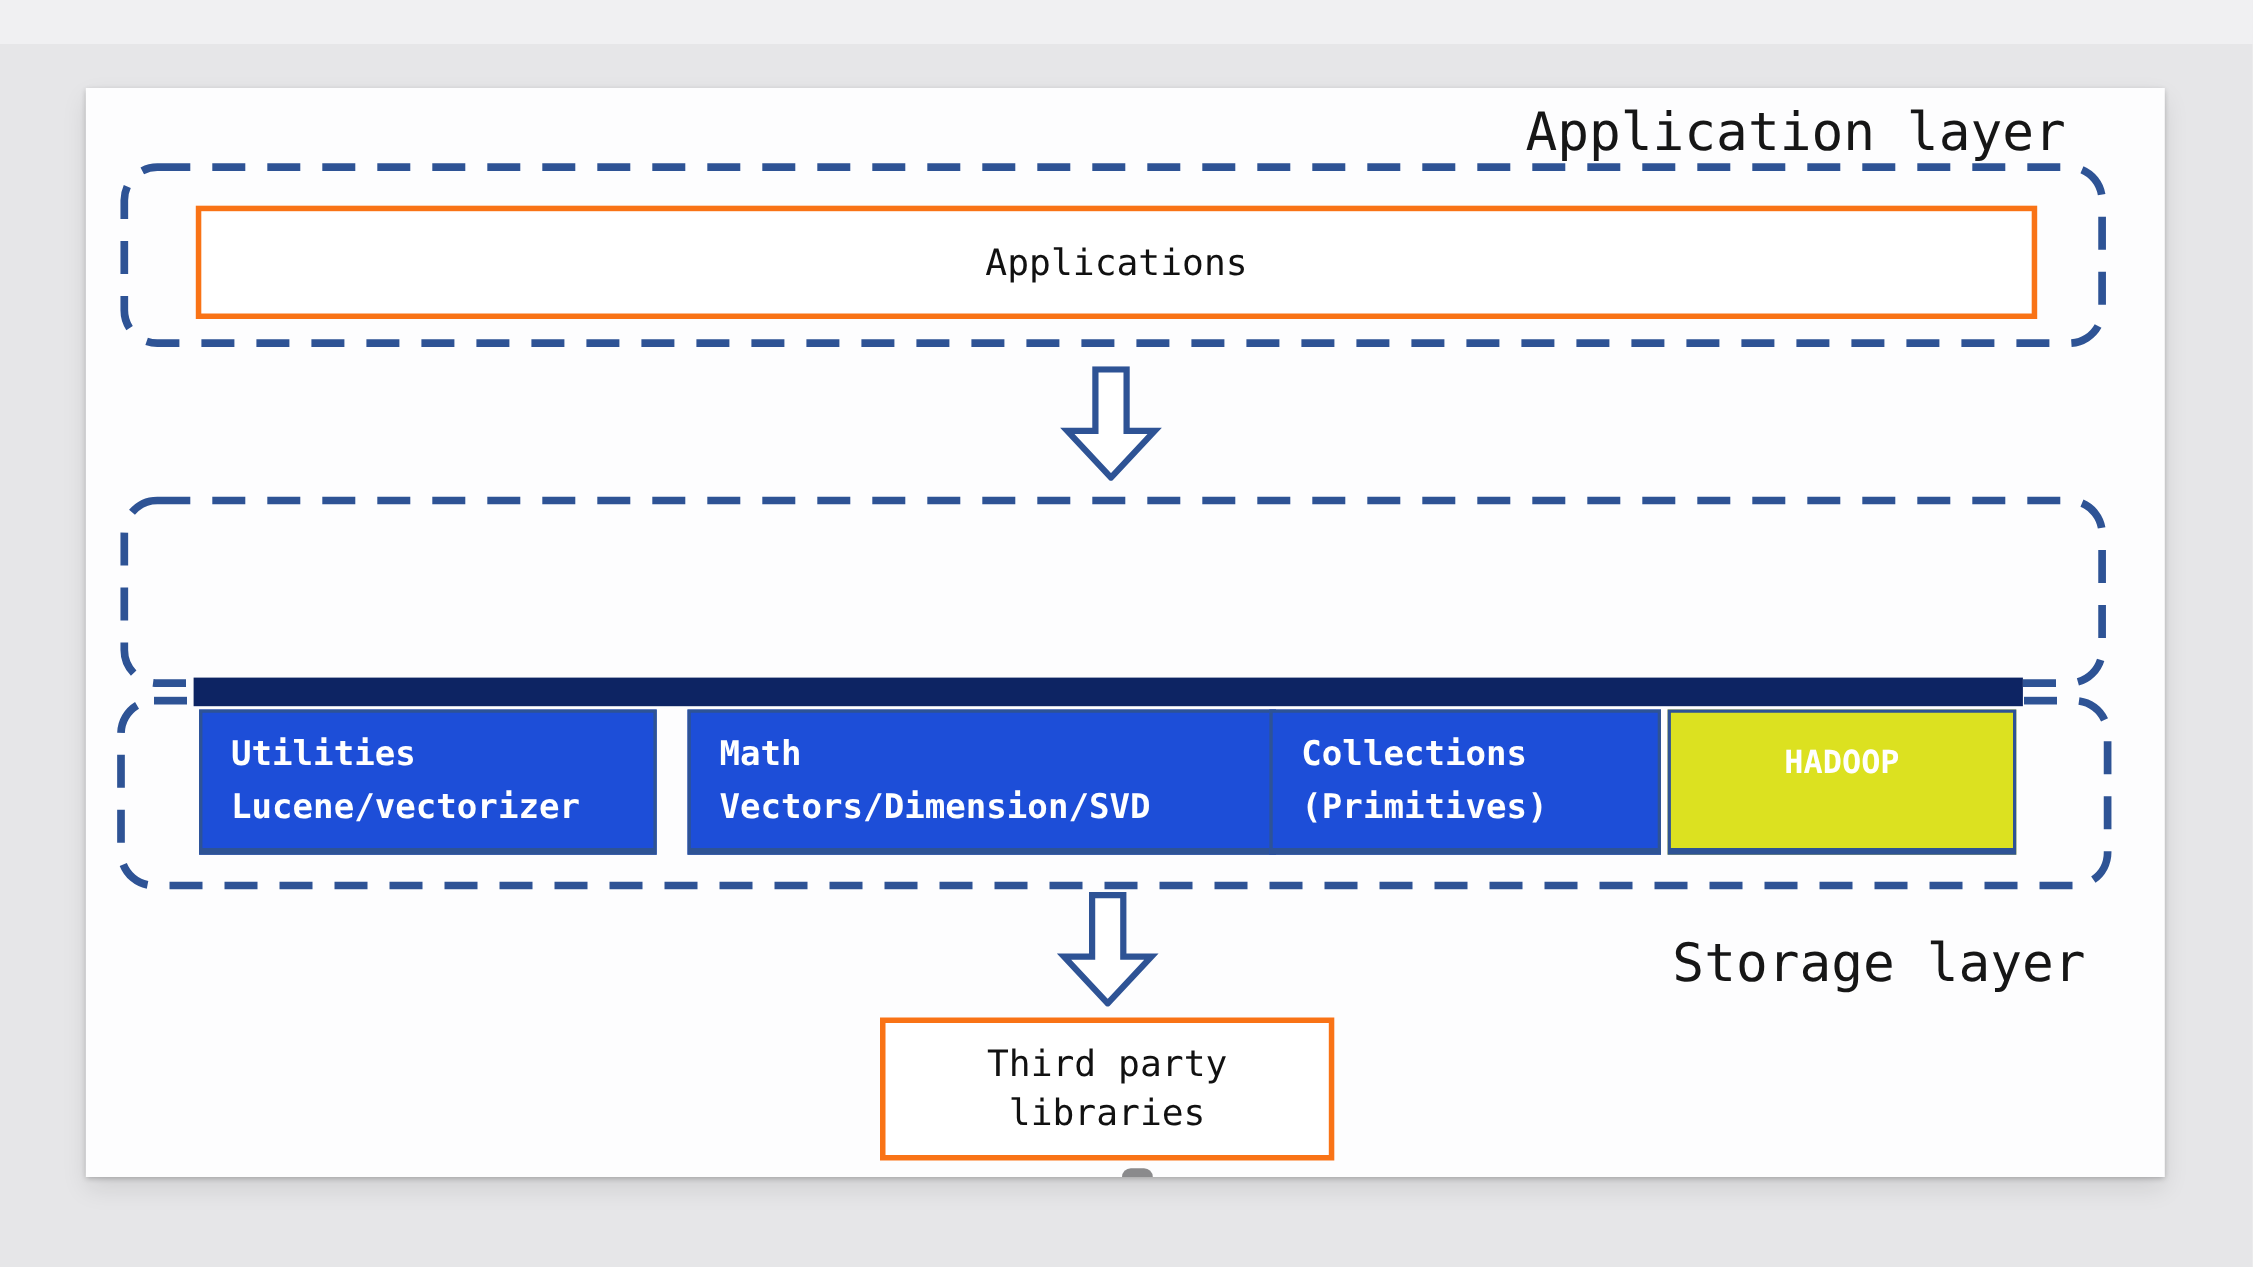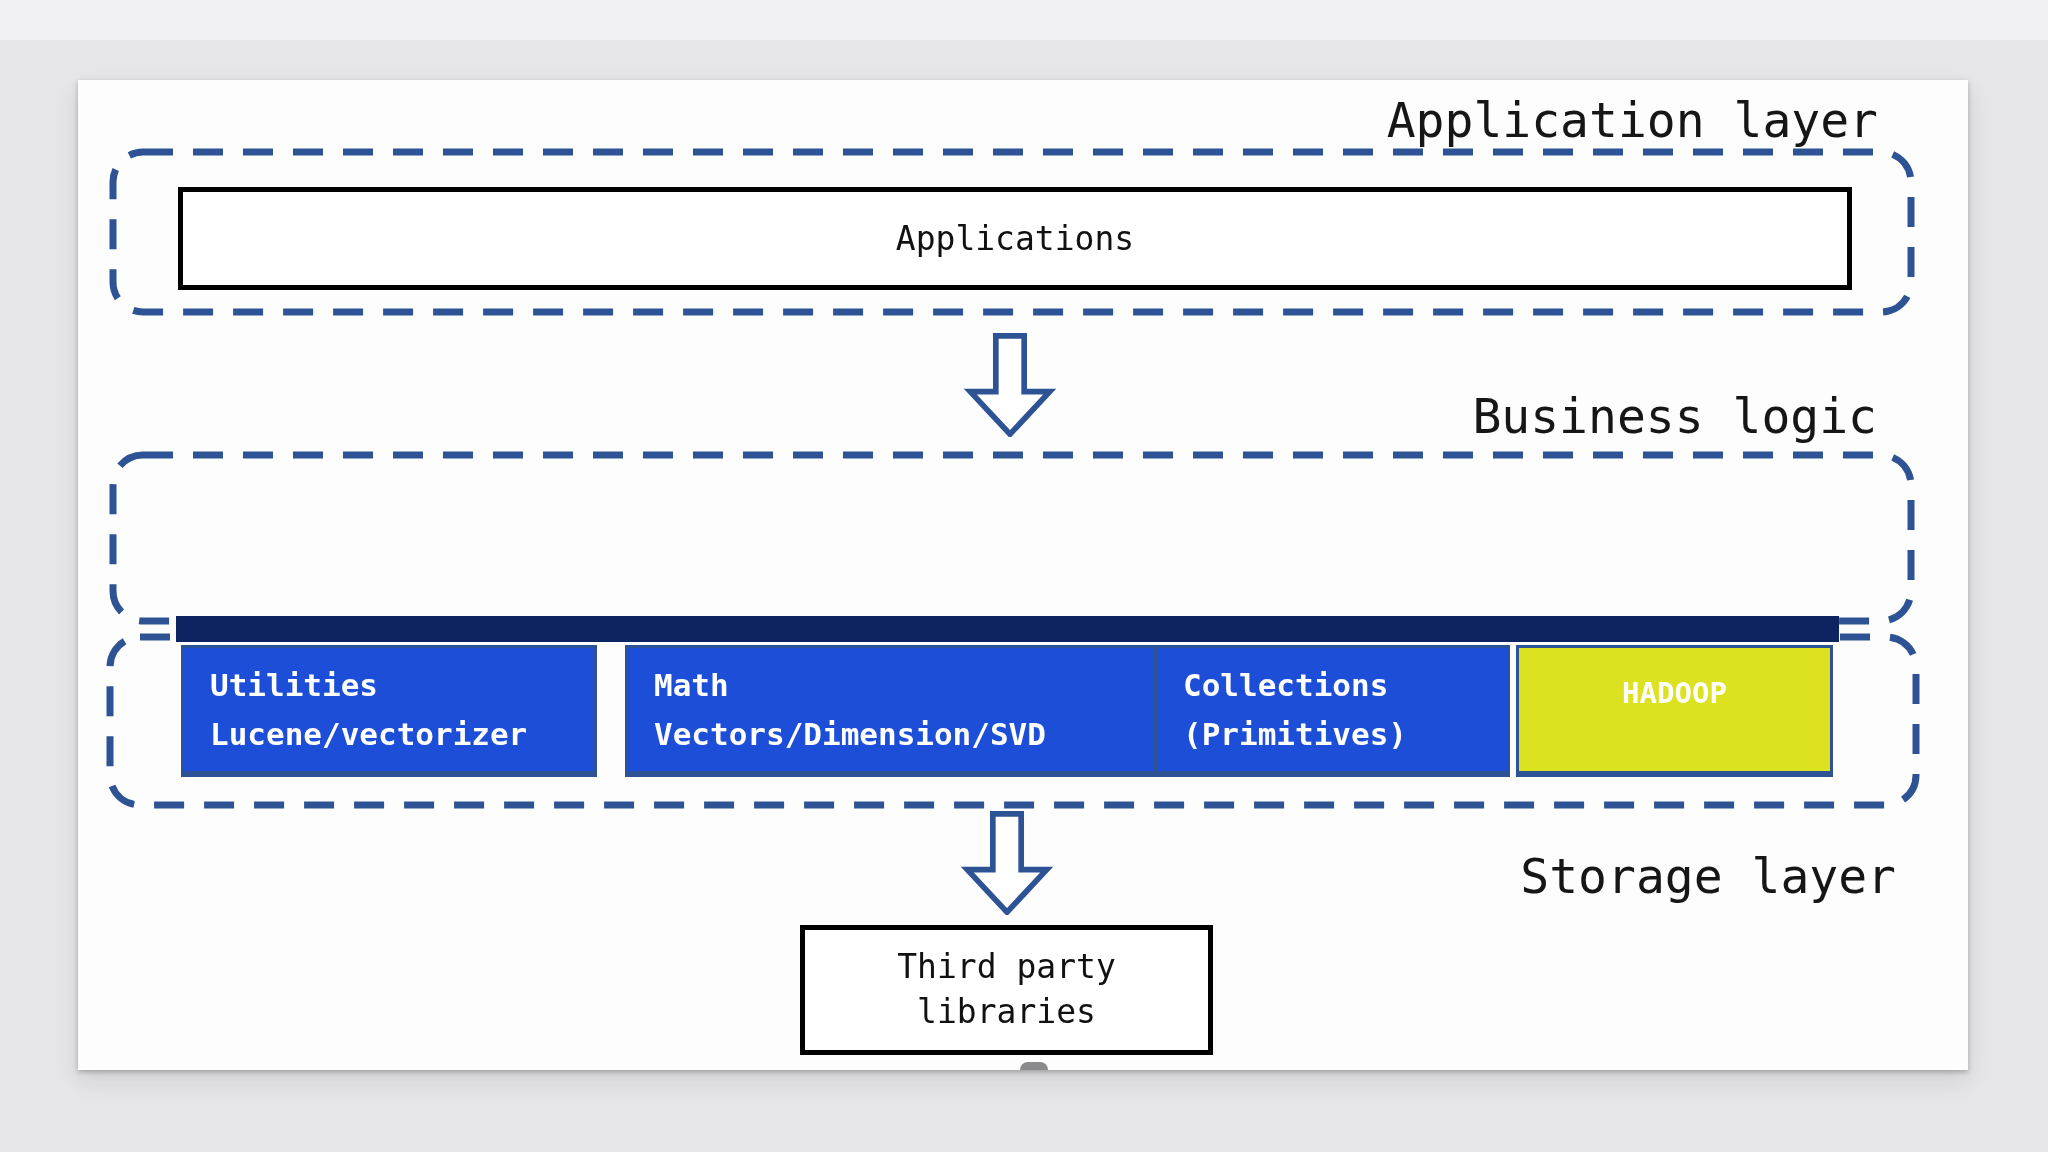--- a/index.html
+++ b/index.html
@@ -21,21 +21,21 @@
   .layer-title{
     position:absolute;
     font-size:48px;color:#161616;white-space:nowrap;
     letter-spacing:0px;
   }
   .title-app{top:12px;right:90px;}
   .title-biz{top:308px;right:91px;}
   .title-sto{top:768px;right:72px;text-align:center;}
   .dashed-svg{position:absolute;pointer-events:none;}
   .solid-box{
-    position:absolute;background:#ffffff;border:5px solid #000000;
+    position:absolute;background:#ffffff;border:5px solid #f97316;
     display:flex;align-items:center;justify-content:center;
     color:#111;text-align:center;
   }
   .applications-box{left:100px;top:107px;width:1664px;height:93px;font-size:33px;}
   .thirdparty-box{left:722px;top:845px;width:403px;height:120px;font-size:33px;line-height:1.36;}
   .arrow{position:absolute;width:96px;height:104px;}
   .arrow-1{left:884px;top:253px;}
   .arrow-2{left:881px;top:731px;}
   
   .algo-row{
@@ -91,21 +91,20 @@
   </svg>
 
   <div class="solid-box applications-box">
     <span>Applications</span>
   </div>
 
   <svg class="arrow arrow-1" viewBox="0 0 96 110">
     <path d="M33,3 H63 V62 H90 L48,107 L6,62 H33 Z" fill="#ffffff" stroke="#2E5395" stroke-width="6" stroke-linejoin="miter"></path>
   </svg>
 
-  <div class="layer-title title-biz">Business logic</div>
 
   <svg class="dashed-svg" style="left:31px;top:371px;" width="1806" height="174">
     <rect x="4" y="4" width="1798" height="166" rx="30" fill="none" stroke="#2E5395" stroke-width="7" stroke-dasharray="30 20"></rect>
   </svg>
 
 
   <svg class="dashed-svg" style="left:28px;top:553px;" width="1814" height="176">
     <rect x="4" y="4" width="1806" height="168" rx="30" fill="none" stroke="#2E5395" stroke-width="7" stroke-dasharray="30 20"></rect>
   </svg>
 

